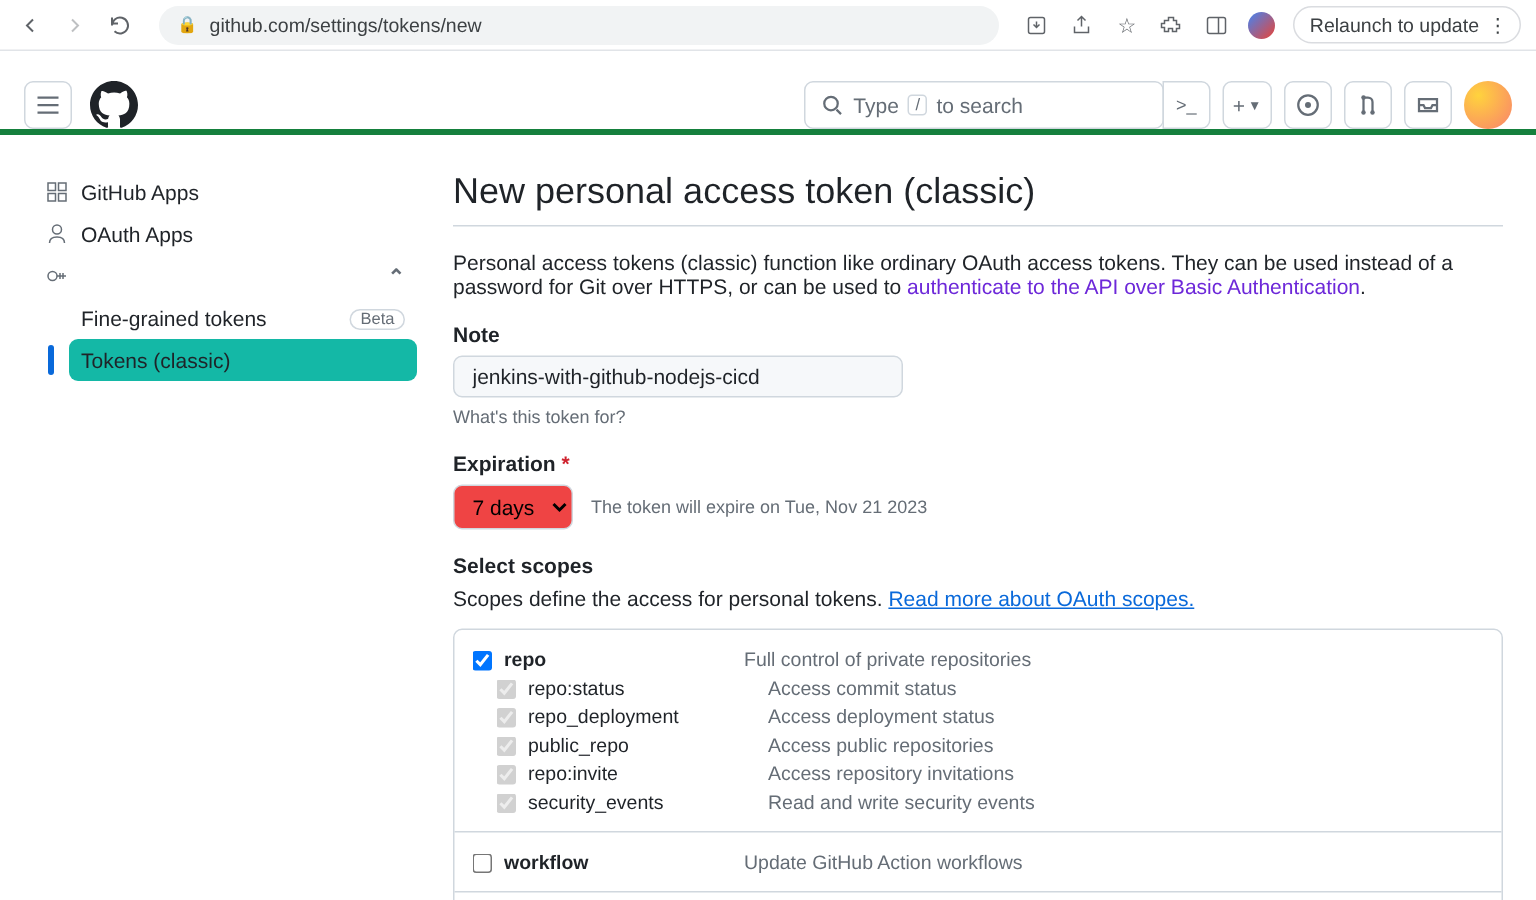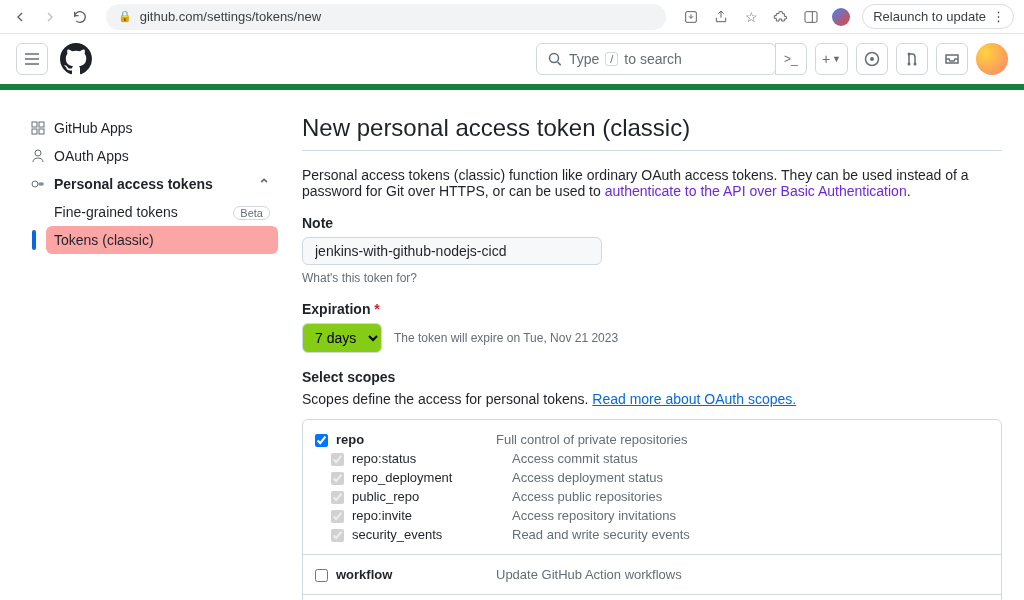--- a/index.html
+++ b/index.html
@@ -10,58 +10,58 @@
   .browser-nav-btn { width: 20px; height: 20px; display: flex; align-items: center; justify-content: center; color: #5f6368; cursor: pointer; }
   .url-bar { flex: 1; height: 26px; background: #f1f3f4; border-radius: 13px; display: flex; align-items: center; padding: 0 12px; margin: 0 6px; gap: 8px; font-size: 13px; color: #3c4043; }
   .url-bar .lock { font-size: 11px; }
   .browser-icons { display: flex; gap: 12px; align-items: center; }
   .browser-icon { width: 18px; height: 18px; display: flex; align-items: center; justify-content: center; color: #5f6368; }
   .ext-icon { width: 18px; height: 18px; border-radius: 50%; background: linear-gradient(135deg,#4285f4,#ea4335); }
   .relaunch-pill { display: flex; align-items: center; gap: 6px; border: 1px solid #dadce0; border-radius: 16px; padding: 4px 10px; font-size: 13px; color: #3c4043; }
   .kebab { letter-spacing: -2px; }
 
   
-  .gh-header { height: 56px; display: flex; align-items: center; padding: 0 16px; gap: 12px; border-bottom: 6px solid #15803d; }
+  .gh-header { height: 56px; display: flex; align-items: flex-end; padding: 0 16px; gap: 12px; border-bottom: 4px solid #15803d; }
   .gh-hamburger { width: 32px; height: 32px; border: 1px solid #d0d7de; border-radius: 6px; display: flex; align-items: center; justify-content: center; }
   .gh-logo { width: 32px; height: 32px; }
   .gh-header-right { margin-left: auto; display: flex; align-items: center; gap: 8px; }
   .gh-search { width: 240px; height: 32px; border: 1px solid #d0d7de; border-radius: 6px; display: flex; align-items: center; padding: 0 10px; gap: 6px; color: #656d76; font-size: 14px; }
   .gh-search .kbd { border: 1px solid #d0d7de; border-radius: 3px; padding: 0 4px; font-size: 11px; }
   .gh-cmd { width: 32px; height: 32px; border: 1px solid #d0d7de; border-radius: 6px; display: flex; align-items: center; justify-content: center; font-size: 12px; color: #656d76; margin-left: -1px; border-top-left-radius:0; border-bottom-left-radius:0; }
   .gh-iconbtn { width: 32px; height: 32px; border: 1px solid #d0d7de; border-radius: 6px; display: flex; align-items: center; justify-content: center; color: #656d76; }
   .gh-iconbtn.plus { display:flex; gap:2px; padding:0 6px; width:auto; }
   .gh-avatar { width: 32px; height: 32px; border-radius: 50%; background: radial-gradient(circle at 30% 30%, #ffd33d, #f9826c); }
 
   
   .page { display: flex; max-width: 1012px; margin: 0 auto; padding: 24px 16px; gap: 24px; }
   .sidebar { width: 256px; flex-shrink: 0; }
   .main { flex: 1; min-width: 0; }
 
   .side-item { display: flex; align-items: center; gap: 8px; padding: 6px 8px; border-radius: 6px; color: #1f2328; text-decoration: none; font-size: 14px; }
   .side-item.bold { font-weight: 600; }
   .side-item .chev { margin-left: auto; color: #656d76; }
   .side-sub { padding-left: 24px; }
   .side-sub-item { display: flex; align-items: flex-end; padding: 6px 8px; border-radius: 6px; font-size: 14px; color: #1f2328; }
-  .side-sub-item.active { background: #fca5a5; position: relative; }
+  .side-sub-item.active { background: #14b8a6; position: relative; }
   .side-sub-item.active::before { content: ""; position: absolute; left: -14px; top: 4px; bottom: 4px; width: 4px; background: #0969da; border-radius: 2px; }
   .badge-beta { margin-left: auto; font-size: 11px; font-weight: 500; border: 1px solid #d0d7de; border-radius: 10px; padding: 0 6px; color: #656d76; }
 
   h1.page-title { font-size: 24px; font-weight: 400; padding-bottom: 8px; border-bottom: 1px solid #d0d7de; margin-bottom: 16px; }
   .intro { font-size: 14px; color: #1f2328; margin-bottom: 16px; }
   .intro a { color: #6d28d9; text-decoration: none; }
 
   .field-label { font-weight: 700; font-size: 14px; margin-bottom: 6px; display: block; }
   .req-star { color: #cf222e; }
   .text-input { width: 300px; padding: 5px 12px; font-size: 14px; border: 1px solid #d0d7de; border-radius: 6px; background: #f6f8fa; color: #1f2328; }
   .help-text { font-size: 12px; color: #656d76; margin-top: 6px; }
 
   .field-block { margin-bottom: 16px; }
 
   .exp-row { display: flex; align-items: center; gap: 12px; }
-  .select { width: 80px; padding: 5px 8px; font-size: 14px; border: 1px solid #d0d7de; border-radius: 6px; background: #84cc16; }
+  .select { width: 80px; padding: 5px 8px; font-size: 14px; border: 1px solid #d0d7de; border-radius: 6px; background: #ef4444; }
   .exp-note { font-size: 12px; color: #656d76; }
 
   .scopes-intro { font-size: 14px; margin: 6px 0 12px; }
   .scopes-intro a { color: #0969da; text-decoration: underline; }
 
   .scopes-box { border: 1px solid #d0d7de; border-radius: 6px; }
   .scope-group { border-bottom: 1px solid #d0d7de; padding: 10px 12px; }
   .scope-group:last-child { border-bottom: none; }
   .scope-row { display: flex; align-items: flex-start; padding: 2px 0; }
   .scope-row input[type=checkbox] { margin-top: 2px; margin-right: 8px; }
@@ -194,21 +194,20 @@
           <circle cx="8" cy="5" r="3" stroke="currentColor" fill="none"></circle>
           <path d="M3 14c0-2.5 2-4 5-4s5 1.5 5 4" stroke="currentColor" fill="none"></path>
         </svg>
       <span>OAuth Apps</span>
     </a>
     <a class="side-item bold">
       <svg class="side-icon" viewBox="0 0 16 16">
           <circle cx="5" cy="8" r="3" stroke="currentColor" fill="none"></circle>
           <path d="M8 8h6m-2-2v4m-2-4v4" stroke="currentColor" fill="none"></path>
         </svg>
-      <span>Personal access tokens</span>
       <span class="chev">⌃</span>
     </a>
     <div class="side-sub">
       <a class="side-sub-item">
         <span>Fine-grained tokens</span>
         <span class="badge-beta">Beta</span>
       </a>
       <a class="side-sub-item active">
         <span>Tokens (classic)</span>
       </a>

